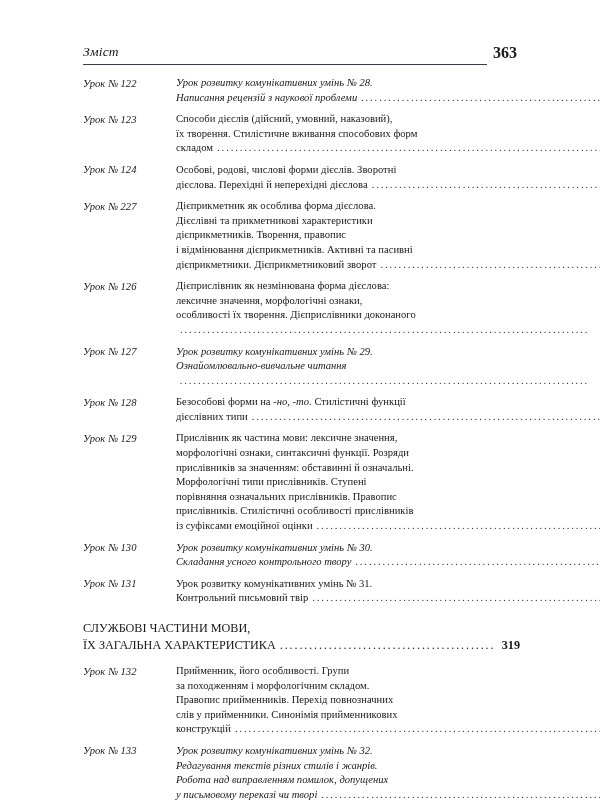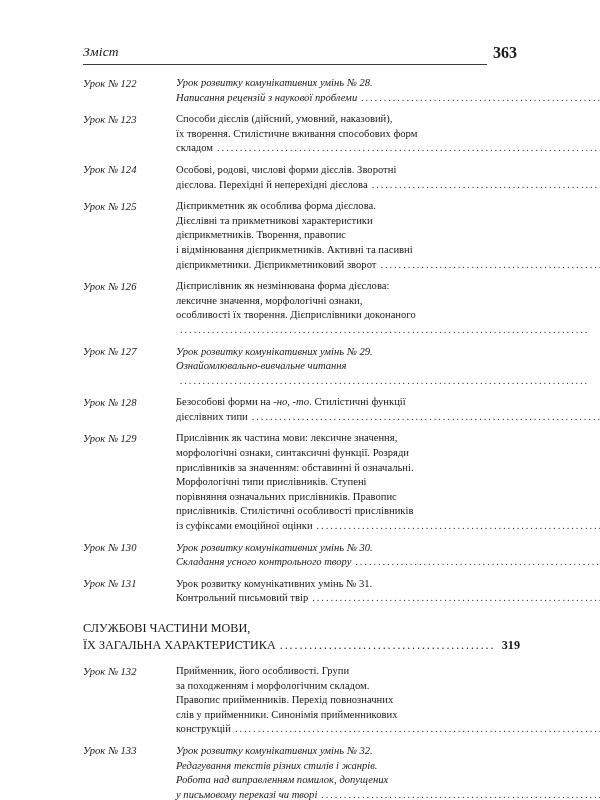--- a/index.html
+++ b/index.html
@@ -166,21 +166,21 @@
         <div class="entry-label">Урок № 124</div>
         <div class="entry-body">
           <div class="entry-line">Особові, родові, числові форми дієслів. Зворотні</div>
           <div class="entry-line leader-line">
             <span class="leader-text">дієслова. Перехідні й неперехідні дієслова</span>
             <span class="leader-dots">..........................................................................................</span>
           </div>
         </div>
       </div>
       <div class="toc-entry">
-        <div class="entry-label">Урок № 125</div>
+        <div class="entry-label">Урок № 227</div>
         <div class="entry-body">
           <div class="entry-line">Дієприкметник як особлива форма дієслова.</div>
           <div class="entry-line">Дієслівні та прикметникові характеристики</div>
           <div class="entry-line">дієприкметників. Творення, правопис</div>
           <div class="entry-line">і відмінювання дієприкметників. Активні та пасивні</div>
           <div class="entry-line leader-line">
             <span class="leader-text">дієприкметники. Дієприкметниковий зворот</span>
             <span class="leader-dots">..........................................................................................</span>
           </div>
         </div>

